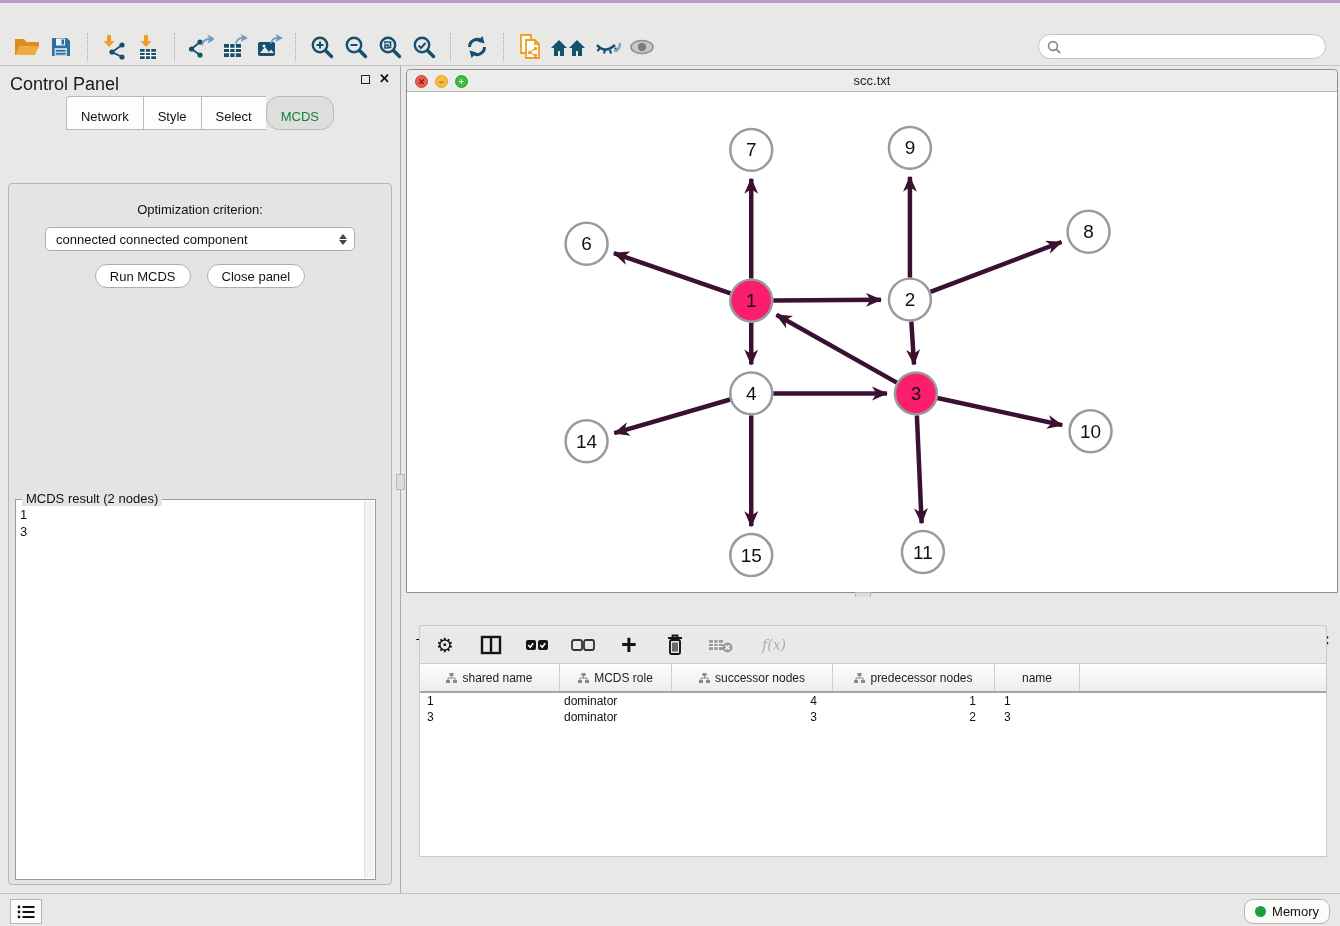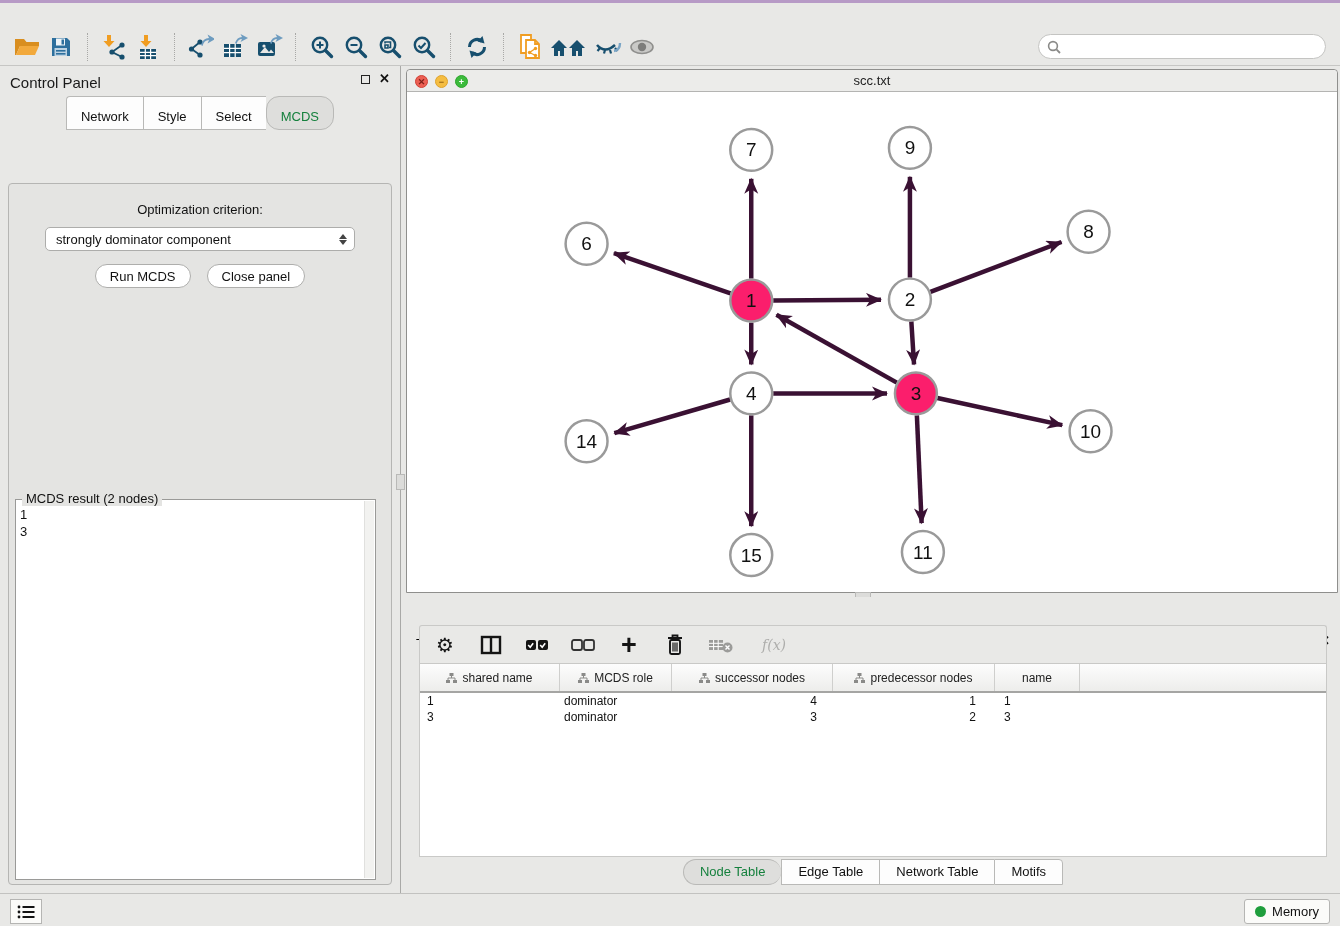--- a/index.html
+++ b/index.html
@@ -16,21 +16,21 @@
   
   .toolbar { position:absolute; left:0; top:26px; width:1340px; height:37px; background:#e8e8e6; border-bottom:1px solid #c6c6c4; display:flex; align-items:center; padding-left:10px; }
   .tbtn { width:34px; height:30px; display:flex; align-items:center; justify-content:center; flex:0 0 auto; }
   .tsep { width:1px; height:28px; border-left:1px dotted #a8a8a6; margin:0 9px; flex:0 0 auto; }
   .searchbox { position:absolute; right:14px; top:5px; width:288px; height:25px; background:#fff; border:1px solid #c4c4c2; border-radius:13px; display:flex; align-items:center; padding-left:8px; }
   .searchbox input { border:none; outline:none; font-size:13px; width:240px; background:transparent; margin-left:6px; }
 
   
   .control-panel { position:absolute; left:0; top:63px; width:401px; height:827px; background:#e8e8e6; border-right:1px solid #a9a9a7; }
   .panel-head { position:relative; height:30px; }
-  .panel-head .ptitle { position:absolute; left:10px; top:8px; font-size:15px; color:#1a1a1a; }
+  .panel-head .ptitle { position:absolute; left:10px; top:8px; font-size:18px; color:#1a1a1a; }
   .panel-ctrls { position:absolute; right:10px; top:8px; display:flex; gap:9px; align-items:center; }
   .float-ic { width:9px; height:9px; border:1.5px solid #222; display:inline-block; }
   .close-ic { font-size:13px; font-weight:bold; color:#111; line-height:10px; }
   .cp-tabs { position:relative; display:flex; justify-content:center; z-index:2; }
   .tab { font-size:13px; padding:12px 14px 5px; background:#fdfdfd; border:1px solid #b9b9b7; border-right:none; color:#111; }
   .tab:first-child { border-top-left-radius:4px; }
   .tab:last-child { border-right:1px solid #b9b9b7; border-top-right-radius:4px; }
   .tab.active { background:#dededc; color:#15803d; border-top-right-radius:4px; border-top-left-radius:2px;border-radius:13px; }
   .cp-content { position:absolute; left:8px; right:8px; top:117px; bottom:8px; background:#e4e4e2; border:1px solid #b5b5b3; border-radius:4px; }
   .opt-label { text-align:center; margin-top:18px; font-size:13px; color:#111; }
@@ -80,21 +80,21 @@
   .tcell.c1 { padding-left:4px; }
   .tcell.c2 { text-align:right; padding-right:16px; }
   .tcell.c3 { text-align:right; padding-right:19px; }
   .tcell.c4 { padding-left:9px; }
   .tp-tabs { position:absolute; left:0; right:0; bottom:8px; display:flex; justify-content:center; }
   .tp-tabs .tab { padding:4px 16px 5px; }
 
   
   .statusbar { position:absolute; left:0; top:890px; width:1340px; height:36px; background:#e8e8e6; border-top:1px solid #c2c2c0; }
   .list-btn { position:absolute; left:10px; top:5px; width:32px; height:25px; background:#fbfbf9; border:1px solid #b5b5b3; display:flex; align-items:center; justify-content:center; }
-  .memory-btn { position:absolute; right:10px; top:5px; height:25px; background:#fbfbf9; border:1px solid #b5b5b3; border-radius:3px; display:flex; align-items:center; gap:6px; padding:0 10px; font-size:13px; color:#111; }
+  .memory-btn { position:absolute; right:10px; top:5px; height:25px; background:#fbfbf9; border:1px solid #b5b5b3; border-radius:9px; display:flex; align-items:center; gap:6px; padding:0 10px; font-size:13px; color:#111; }
   .mem-dot { width:11px; height:11px; border-radius:50%; background:#1f9e3d; }
 </style>
 </head>
 <body>
 
 <div id="app">
 
 
   <div class="toolbar">
     <div class="tbtn">
@@ -249,21 +249,21 @@
     </div>
     <div class="cp-tabs">
       <span class="tab">Network</span>
       <span class="tab">Style</span>
       <span class="tab">Select</span>
       <span class="tab active">MCDS</span>
     </div>
     <div class="cp-content">
       <div class="opt-label">Optimization criterion:</div>
       <div class="selectbox">
-        <span>strongly dominator component</span>
+        <span>connected connected component</span>
         <span class="stepper">
             <i class="up"></i>
             <i class="down"></i>
           </span>
       </div>
       <div class="btn-row">
         <button class="pbtn">Run MCDS</button>
         <button class="pbtn">Close panel</button>
       </div>
       <div class="mcds-fieldset">
@@ -446,26 +446,20 @@
           <div class="trow">
             <div class="tcell c0">3</div>
             <div class="tcell c1">dominator</div>
             <div class="tcell c2">3</div>
             <div class="tcell c3">2</div>
             <div class="tcell c4">3</div>
             <div class="tcell"></div>
           </div>
         </div>
     </div>
-    <div class="tp-tabs">
-      <span class="tab active">Node Table</span>
-      <span class="tab">Edge Table</span>
-      <span class="tab">Network Table</span>
-      <span class="tab">Motifs</span>
-    </div>
   </div>
 
   <div class="statusbar">
     <div class="list-btn">
       <svg width="18" height="14" viewBox="0 0 18 14">
         <circle cx="2" cy="2" r="1.4" fill="#141414"></circle>
           <circle cx="2" cy="7" r="1.4" fill="#141414"></circle>
           <circle cx="2" cy="12" r="1.4" fill="#141414"></circle>
         <path d="M5.5 2 h12 M5.5 7 h12 M5.5 12 h12" stroke="#141414" stroke-width="2.2"></path>
       </svg>

